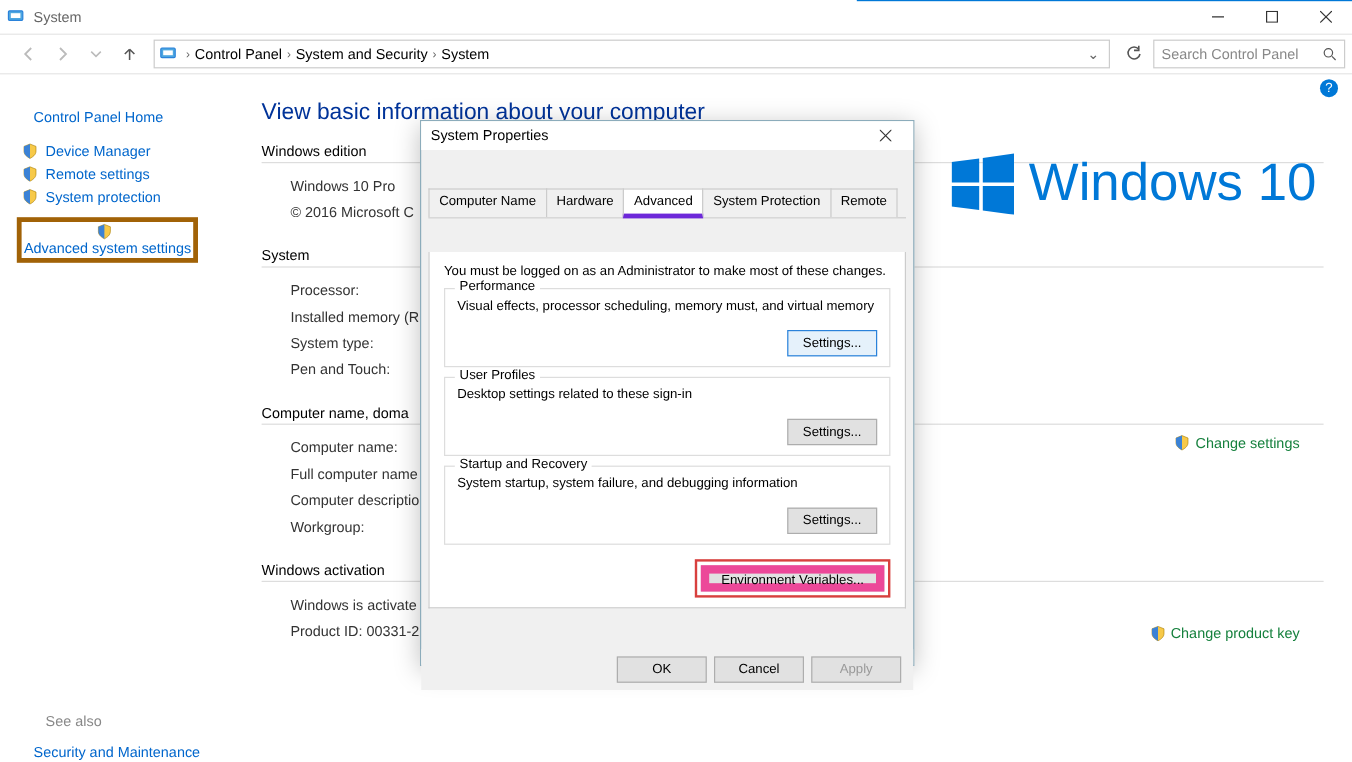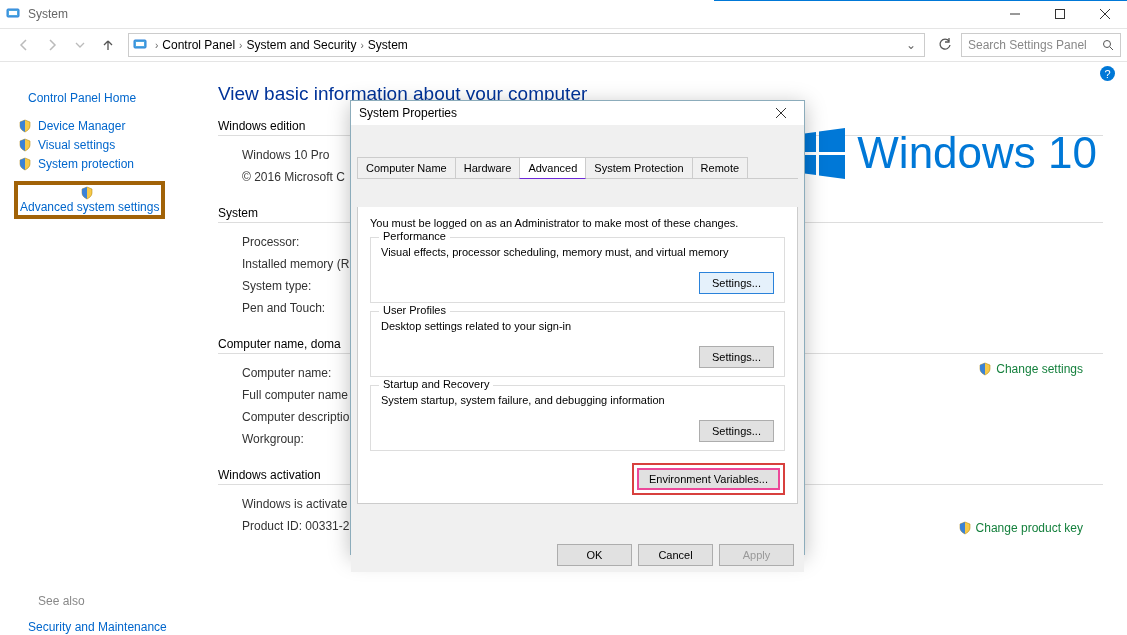--- a/index.html
+++ b/index.html
@@ -46,37 +46,37 @@
 .section-title { font-size: 12px; color: #000; margin: 6px 0; }
 .section-rule { border-bottom: 1px solid #ddd; margin-bottom: 8px; padding-bottom:2px; display:flex; align-items:baseline; }
 .section-rule .section-title { margin:0; }
 .kv { margin-left: 24px; font-size: 12px; color: #333; line-height: 22px; }
 .windows-logo { position:absolute; right:30px; top:46px; display:flex; align-items:center; gap:12px; }
 .winlogo-sq { width:52px; height:52px; }
 .wintext { font-size:44px; color:#0078d7; font-weight:300; }
 .action-link { color:#15803d; display:flex; align-items:center; gap:4px; }
 
 
-.dialog { position: absolute; left: 350px; top: 100px; width: 455px; height: 455px; background: #f0f0f0; border: 1px solid #8cacbb; box-shadow: 0 4px 20px rgba(0,0,0,.25); display:flex; flex-direction:column;gap:28px; }
+.dialog { position: absolute; left: 350px; top: 100px; width: 412px; height: 455px; background: #f0f0f0; border: 1px solid #8cacbb; box-shadow: 0 4px 20px rgba(0,0,0,.25); display:flex; flex-direction:column;gap:28px; }
 .dlg-title { height: 28px; display: flex; align-items: center; padding: 0 8px; background:#fff; }
 .dlg-title span { flex:1; font-size:12px; }
 .dlg-close { width:30px; height:24px; display:flex; align-items:center; justify-content:center; }
 .tabs { display:flex; border-bottom:1px solid #ccc; background:#f0f0f0; padding-top:4px; margin:0 6px; }
 .tab { padding:4px 8px; font-size:11px; border:1px solid #ccc; border-bottom:none; background:#f0f0f0; margin-right:-1px; position:relative; }
-.tab.active { background:#fff; z-index:1; border-bottom:1px solid #6d28d9; margin-bottom:-1px; }
+.tab.active { background:#fff; z-index:1; border-bottom:4px solid #6d28d9; margin-bottom:-1px; }
 .tabbody { background:#fff; margin:0 6px 6px 6px; border:1px solid #ccc; border-top:none; flex:1; padding:10px 12px 8px 12px; font-size:11px; display:flex; flex-direction:column; }
 .admin-note { margin-bottom:8px; }
 .groupbox { border:1px solid #ddd; padding:8px 10px 8px 10px; margin-bottom:8px; position:relative; }
 .groupbox .gtitle { position:absolute; top:-8px; left:8px; background:#fff; padding:0 4px; font-size:11px;text-align:center; }
 .groupbox .gdesc { margin-bottom:14px; font-size:11px; color:#000; }
 .groupbox .gbtn-row { display:flex; justify-content:flex-end; }
 .gbtn { min-width:75px; height:22px; border:1px solid #adadad; background:#e1e1e1; font-size:11px; padding:0 10px; }
 .gbtn.focused { border:1px solid #2a82da; background:#e5f1fb; }
 .envbtn-row { display:flex; justify-content:flex-end; margin-top:4px; }
-.envbtn { min-width:140px; height:22px; border:2px solid #ec4899; background:#e1e1e1; font-size:11px; padding:0 10px; }
+.envbtn { min-width:140px; height:22px; border:7px solid #ec4899; background:#e1e1e1; font-size:11px; padding:0 10px; }
 .env-highlight { border:2px solid #d8403e; padding:3px; display:inline-block; }
 .dlg-buttons { display:flex; justify-content:flex-end; gap:6px; padding:6px 10px; background:#f0f0f0; }
 .dlgbtn { width:75px; height:22px; border:1px solid #adadad; background:#e1e1e1; font-size:11px; }
 .dlgbtn:disabled { color:#999; }
 
 svg { display:block; }
 </style>
 </head>
 <body>
 
@@ -144,21 +144,21 @@
     <span class="bcitem">System</span>
     <span class="bcdrop" style="margin-left:auto">⌄</span>
   </div>
   <div class="refresh">
       <svg width="14" height="14" viewBox="0 0 14 14">
         <path d="M11 3 A5 5 0 1 0 12 7" fill="none" stroke="#555" stroke-width="1.3"></path>
         <path d="M11 0 L11 4 L7 4" fill="none" stroke="#555" stroke-width="1.3"></path>
       </svg>
     </div>
   <div class="searchbox">
-    <span>Search Settings Panel</span>
+    <span>Search Control Panel</span>
     <span class="sicon">
         <svg width="12" height="12" viewBox="0 0 12 12">
           <circle cx="5" cy="5" r="3.5" fill="none" stroke="#555"></circle>
           <line x1="8" y1="8" x2="11" y2="11" stroke="#555"></line>
         </svg>
       </span>
   </div>
 </div>
 
 <div class="helprow">
@@ -177,21 +177,21 @@
         </span>
       <span>Device Manager</span>
     </div>
     <div class="sideitem">
       <span class="shield">
           <svg width="14" height="14" viewBox="0 0 14 14">
             <path d="M7 1 L12 3 V7 C12 10 9 12 7 13 C5 12 2 10 2 7 V3 Z" fill="#f7c948" stroke="#a87c00" stroke-width=".5"></path>
             <path d="M7 1 L7 13 C5 12 2 10 2 7 V3 Z" fill="#3b82d6"></path>
           </svg>
         </span>
-      <span>Visual settings</span>
+      <span>Remote settings</span>
     </div>
     <div class="sideitem">
       <span class="shield">
           <svg width="14" height="14" viewBox="0 0 14 14">
             <path d="M7 1 L12 3 V7 C12 10 9 12 7 13 C5 12 2 10 2 7 V3 Z" fill="#f7c948" stroke="#a87c00" stroke-width=".5"></path>
             <path d="M7 1 L7 13 C5 12 2 10 2 7 V3 Z" fill="#3b82d6"></path>
           </svg>
         </span>
       <span>System protection</span>
     </div>
@@ -306,21 +306,21 @@
     <div class="groupbox">
       <span class="gtitle">Performance</span>
       <div class="gdesc">Visual effects, processor scheduling, memory must, and virtual memory</div>
       <div class="gbtn-row">
           <button class="gbtn focused">Settings...</button>
         </div>
     </div>
 
     <div class="groupbox">
       <span class="gtitle">User Profiles</span>
-      <div class="gdesc">Desktop settings related to your sign-in</div>
+      <div class="gdesc">Desktop settings related to these sign-in</div>
       <div class="gbtn-row">
           <button class="gbtn">Settings...</button>
         </div>
     </div>
 
     <div class="groupbox">
       <span class="gtitle">Startup and Recovery</span>
       <div class="gdesc">System startup, system failure, and debugging information</div>
       <div class="gbtn-row">
           <button class="gbtn">Settings...</button>

